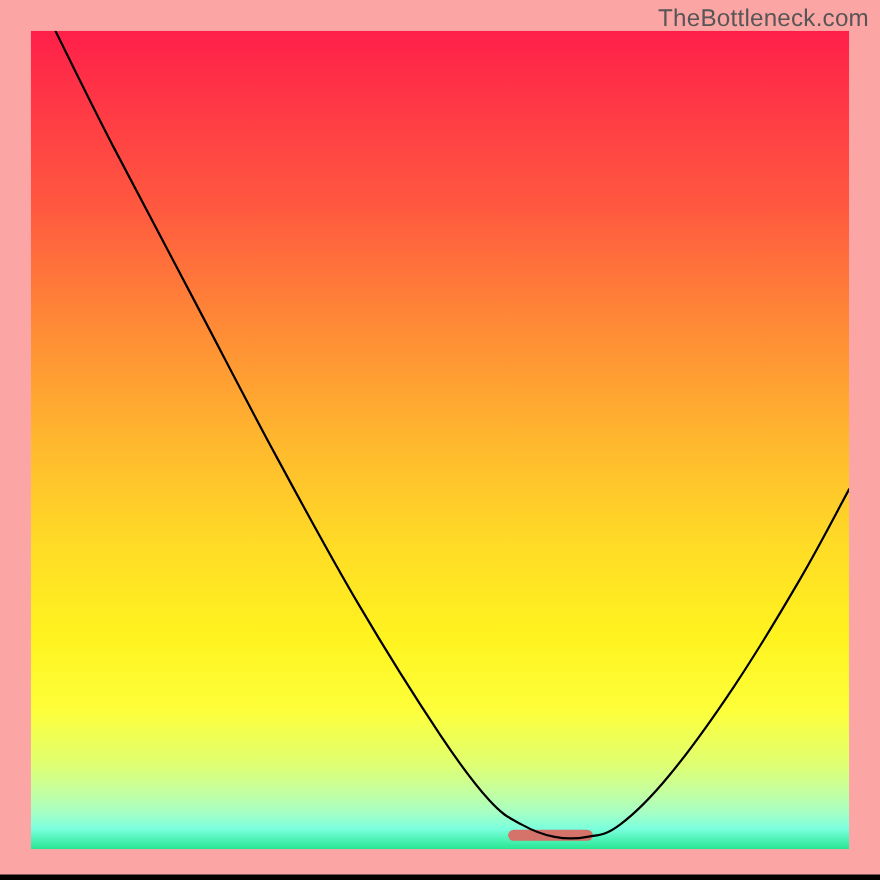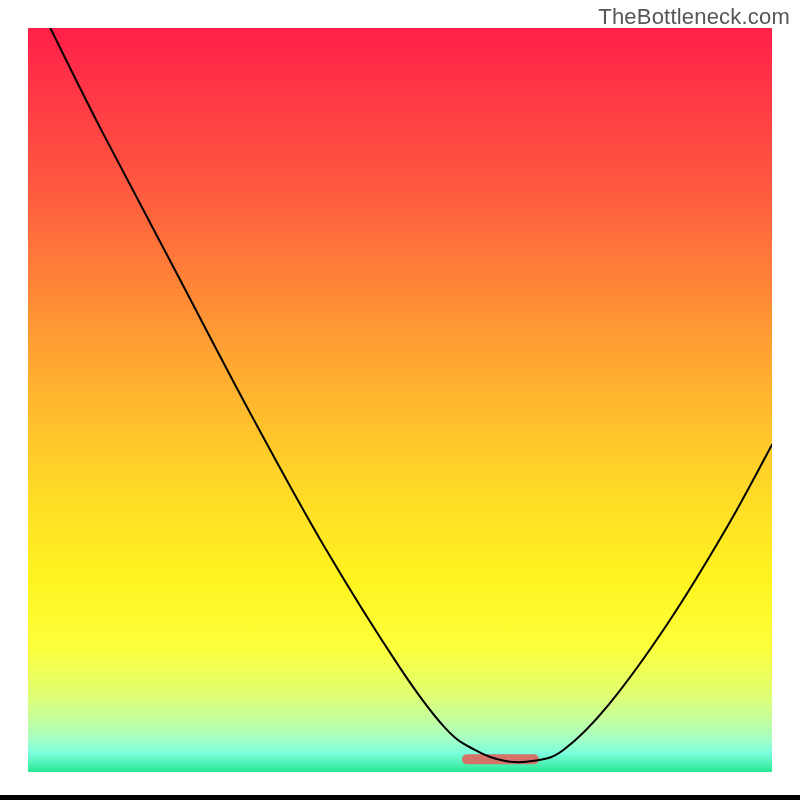--- a/index.html
+++ b/index.html
@@ -7,21 +7,21 @@
     padding: 0;
     width: 800px;
     height: 800px;
     background: #000;
     overflow: hidden;
   }
   .frame {
     position: relative;
     width: 800px;
     height: 795px;
-    background: #ffffff;
+    background: #fca5a5;
   }
   .watermark {
     position: absolute;
     top: 4px;
     right: 10px;
     font-family: Arial, Helvetica, sans-serif;
     font-size: 22px;
     font-weight: 500;
     color: #565656;
     letter-spacing: 0.2px;

